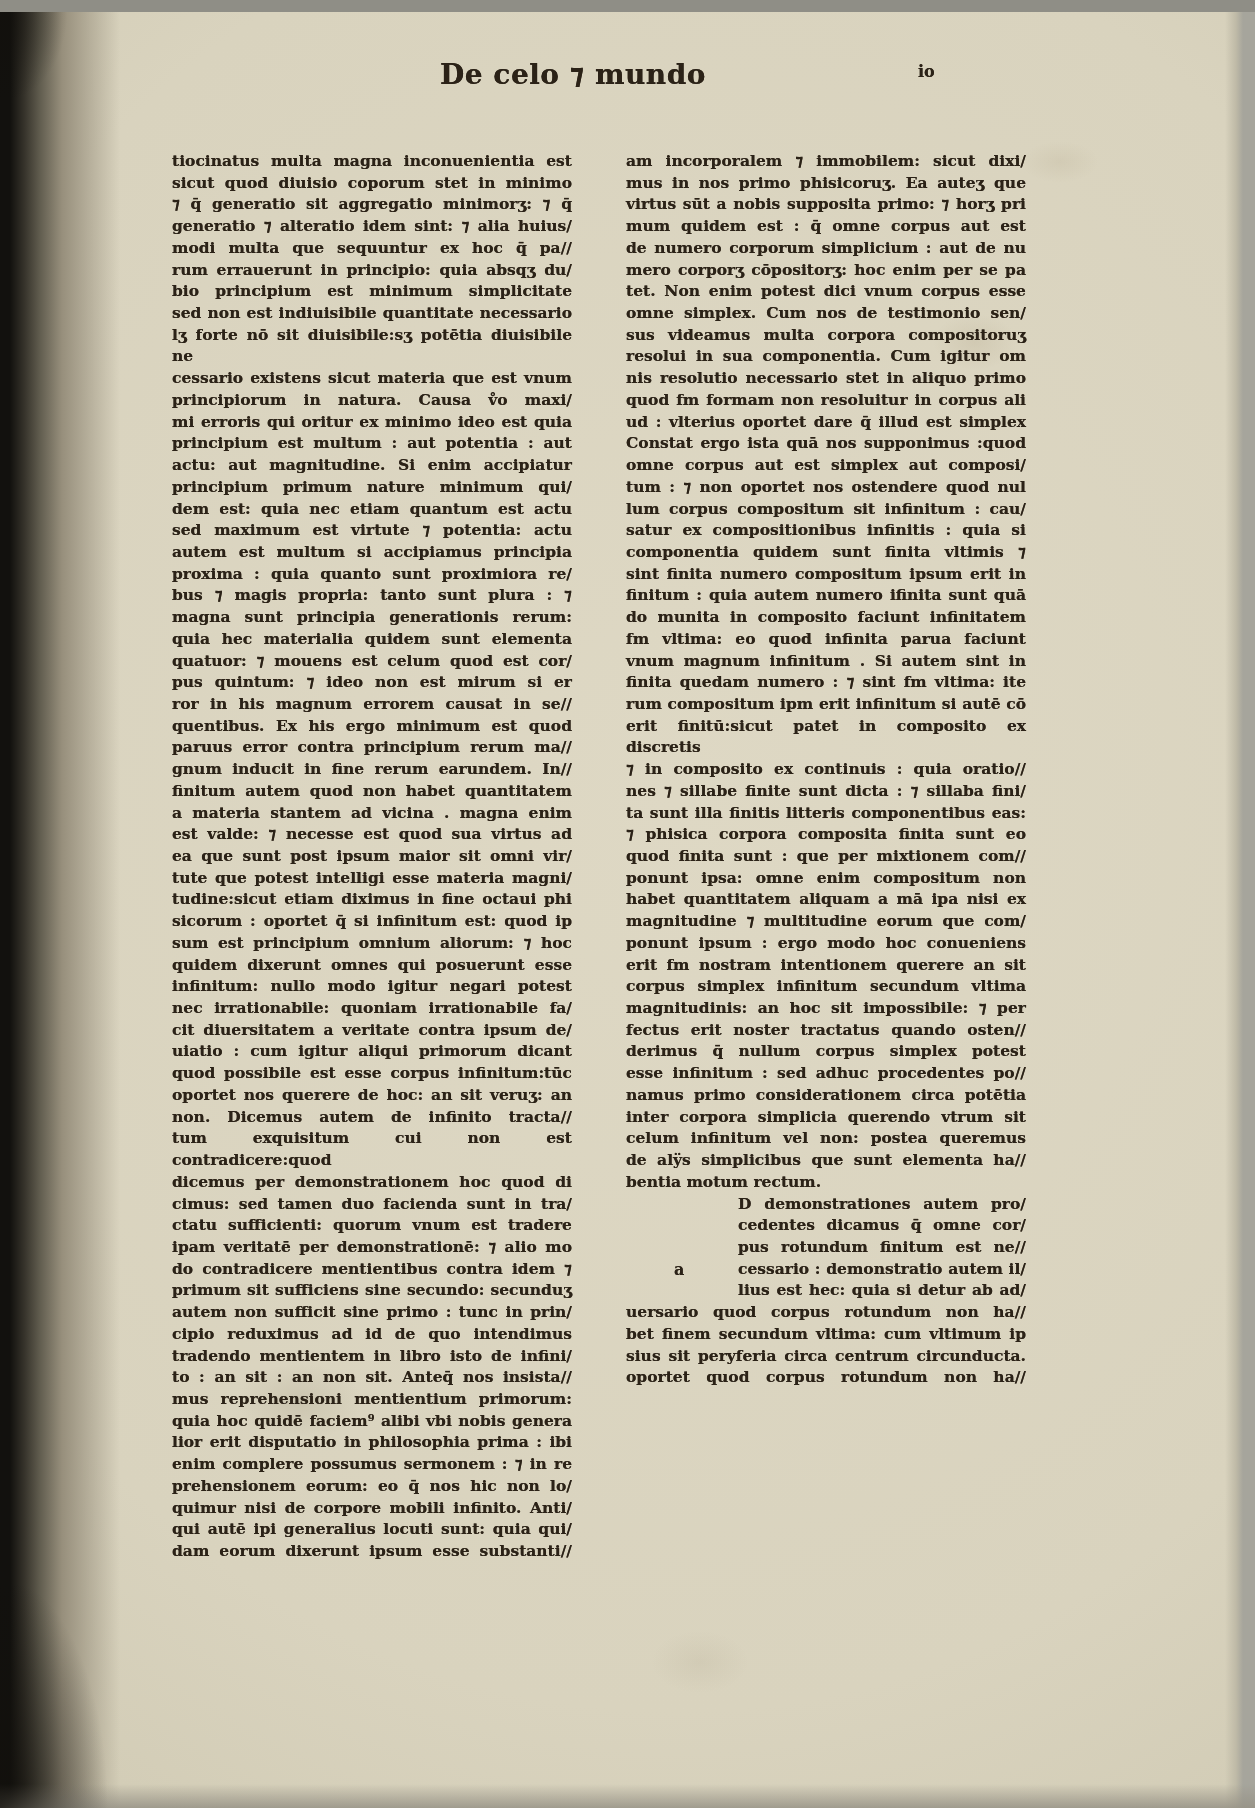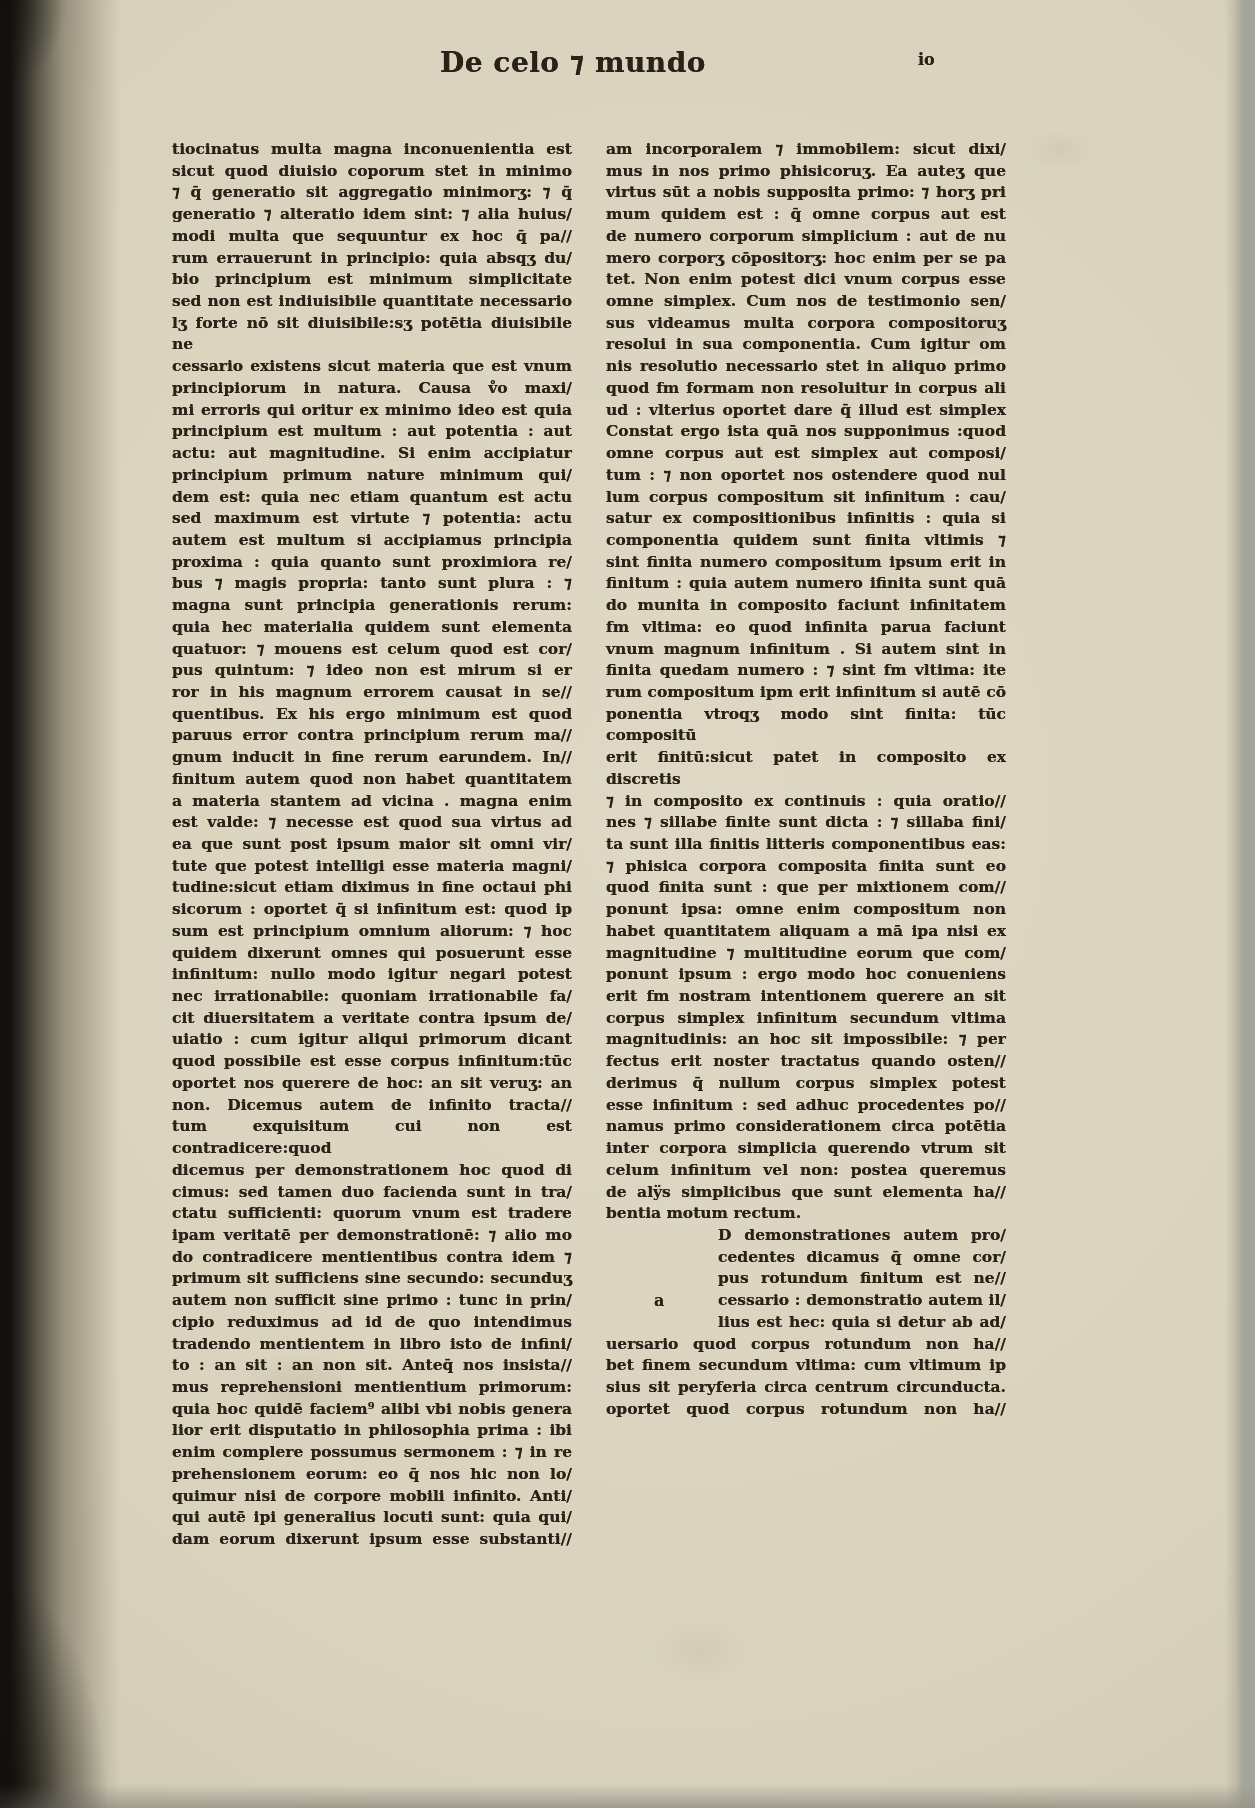--- a/index.html
+++ b/index.html
@@ -9,20 +9,21 @@
     font-family:"DejaVu Serif","DejaVu Sans",serif;
   }
   .scan{
     position:absolute;inset:0;
     background:
       radial-gradient(60px 40px at 975px 330px, rgba(120,100,60,0.10), transparent 70%),
       radial-gradient(90px 55px at 300px 1390px, rgba(95,85,60,0.12), transparent 70%),
       radial-gradient(55px 30px at 1060px 150px, rgba(120,100,60,0.08), transparent 70%),
       radial-gradient(70px 45px at 700px 1650px, rgba(110,95,65,0.07), transparent 70%),
       radial-gradient(120% 92% at 54% 44%, #ded8c4 0%, #d9d3be 55%, #cdc7b0 85%, #bfb9a2 100%);
+    margin-top: 12px;
   }
   .gutter{
     position:absolute;left:0;top:0;bottom:0;width:120px;
     background:linear-gradient(90deg,
       #12110e 0px,#12110e 10px,#35322a 24px,#615d4f 40px,
       #978f7c 62px, rgba(200,195,175,0) 120px);
   }
   .edge-right{
     position:absolute;right:0;top:0;bottom:0;width:30px;
     background:linear-gradient(270deg,#a6a59c 0px,#a6a59c 12px,#bfbaa7 19px,rgba(190,185,165,0) 30px);
@@ -50,21 +51,21 @@
   .folio{
     position:absolute;left:918px;top:50px;font-size:16px;
     text-shadow:0 0 0.5px rgba(43,34,23,0.8);
   }
   .col{
     position:absolute;top:138px;width:400px;
     font-size:15.5px;line-height:21.72px;
     text-shadow:0 0 0.5px rgba(43,34,23,0.75);
   }
   .col-left{left:172px;}
-  .col-right{left:606px;}
+  .col-right{left:626px;}
   .line{text-align:justify;text-align-last:justify;}
   .line.end{text-align-last:left;}
   .line.indent{text-indent:48px;}
   .initial-block{position:relative;}
   .initial-block .indented-lines .line{margin-left:112px;}
   .guide-letter{
     position:absolute;left:48px;top:66px;font-size:16px;
   }
 </style>
 </head>
@@ -168,21 +169,20 @@
           <div class="line">lum corpus compositum sit infinitum : cau/</div>
           <div class="line">satur ex compositionibus infinitis : quia si</div>
           <div class="line">componentia quidem sunt finita vltimis ⁊</div>
           <div class="line">sint finita numero compositum ipsum erit in</div>
           <div class="line">finitum : quia autem numero ifinita sunt quā</div>
           <div class="line">do munita in composito faciunt infinitatem</div>
           <div class="line">fm vltima: eo quod infinita parua faciunt</div>
           <div class="line">vnum magnum infinitum . Si autem sint in</div>
           <div class="line">finita quedam numero : ⁊ sint fm vltima: ite</div>
           <div class="line">rum compositum ipm erit infinitum si autē cō</div>
-          <div class="line">ponentia vtroqʒ modo sint finita: tūc compositū</div>
           <div class="line">erit finitū:sicut patet in composito ex discretis</div>
           <div class="line">⁊ in composito ex continuis : quia oratio//</div>
           <div class="line">nes ⁊ sillabe finite sunt dicta : ⁊ sillaba fini/</div>
           <div class="line">ta sunt illa finitis litteris componentibus eas:</div>
           <div class="line">⁊ phisica corpora composita finita sunt eo</div>
           <div class="line">quod finita sunt : que per mixtionem com//</div>
           <div class="line">ponunt ipsa: omne enim compositum non</div>
           <div class="line">habet quantitatem aliquam a mā ipa nisi ex</div>
           <div class="line">magnitudine ⁊ multitudine eorum que com/</div>
           <div class="line">ponunt ipsum : ergo modo hoc conueniens</div>

